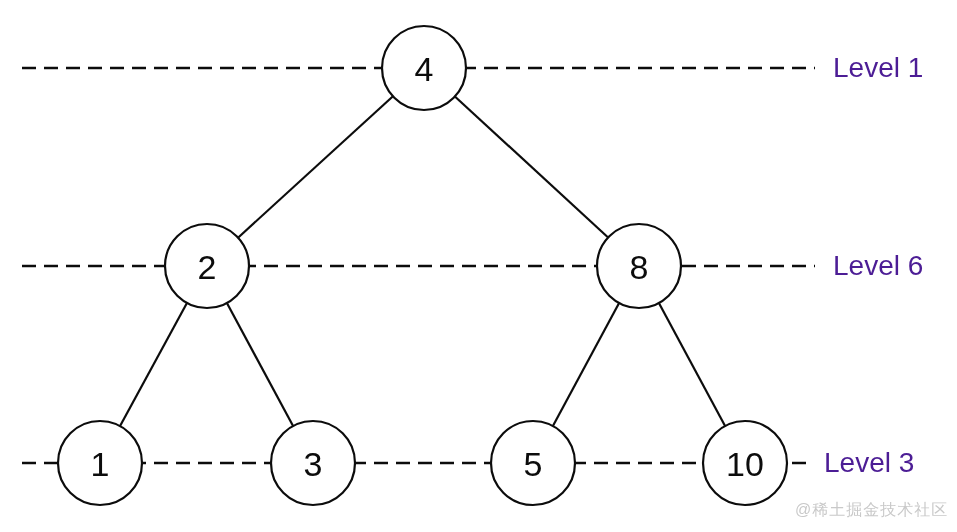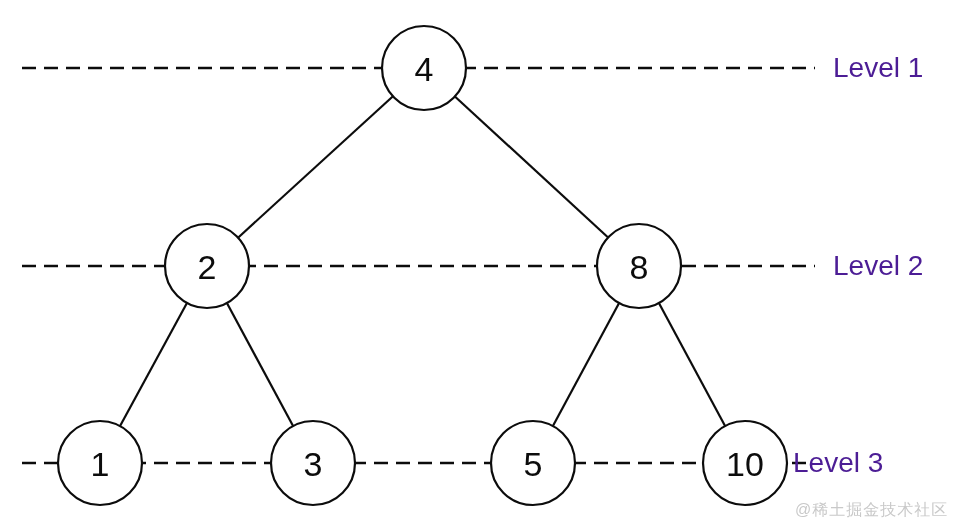--- a/index.html
+++ b/index.html
@@ -112,19 +112,19 @@
         </g>
         <g>
           <circle cx="745" cy="463" r="42" class="node-circle"></circle>
           <text x="745" y="464" class="node-label">10</text>
         </g>
       </g>
   </svg>
 
   <div id="level-labels">
       <div class="level-text" style="left: 833px; top: 54px;">Level 1</div>
-      <div class="level-text" style="left: 833px; top: 252px;">Level 2</div>
-      <div class="level-text" style="left: 793px; top: 449px; text-align: right;">Level 3</div>
+      <div class="level-text" style="left: 833px; top: 252px;">Level 6</div>
+      <div class="level-text" style="left: 824px; top: 449px; text-align: right;">Level 3</div>
     </div>
 
   <div class="watermark" id="watermark" style="left: 795px; top: 500px; color: rgb(201, 201, 201);">@稀土掘金技术社区</div>
 
 </div>
 
 </body></html>

